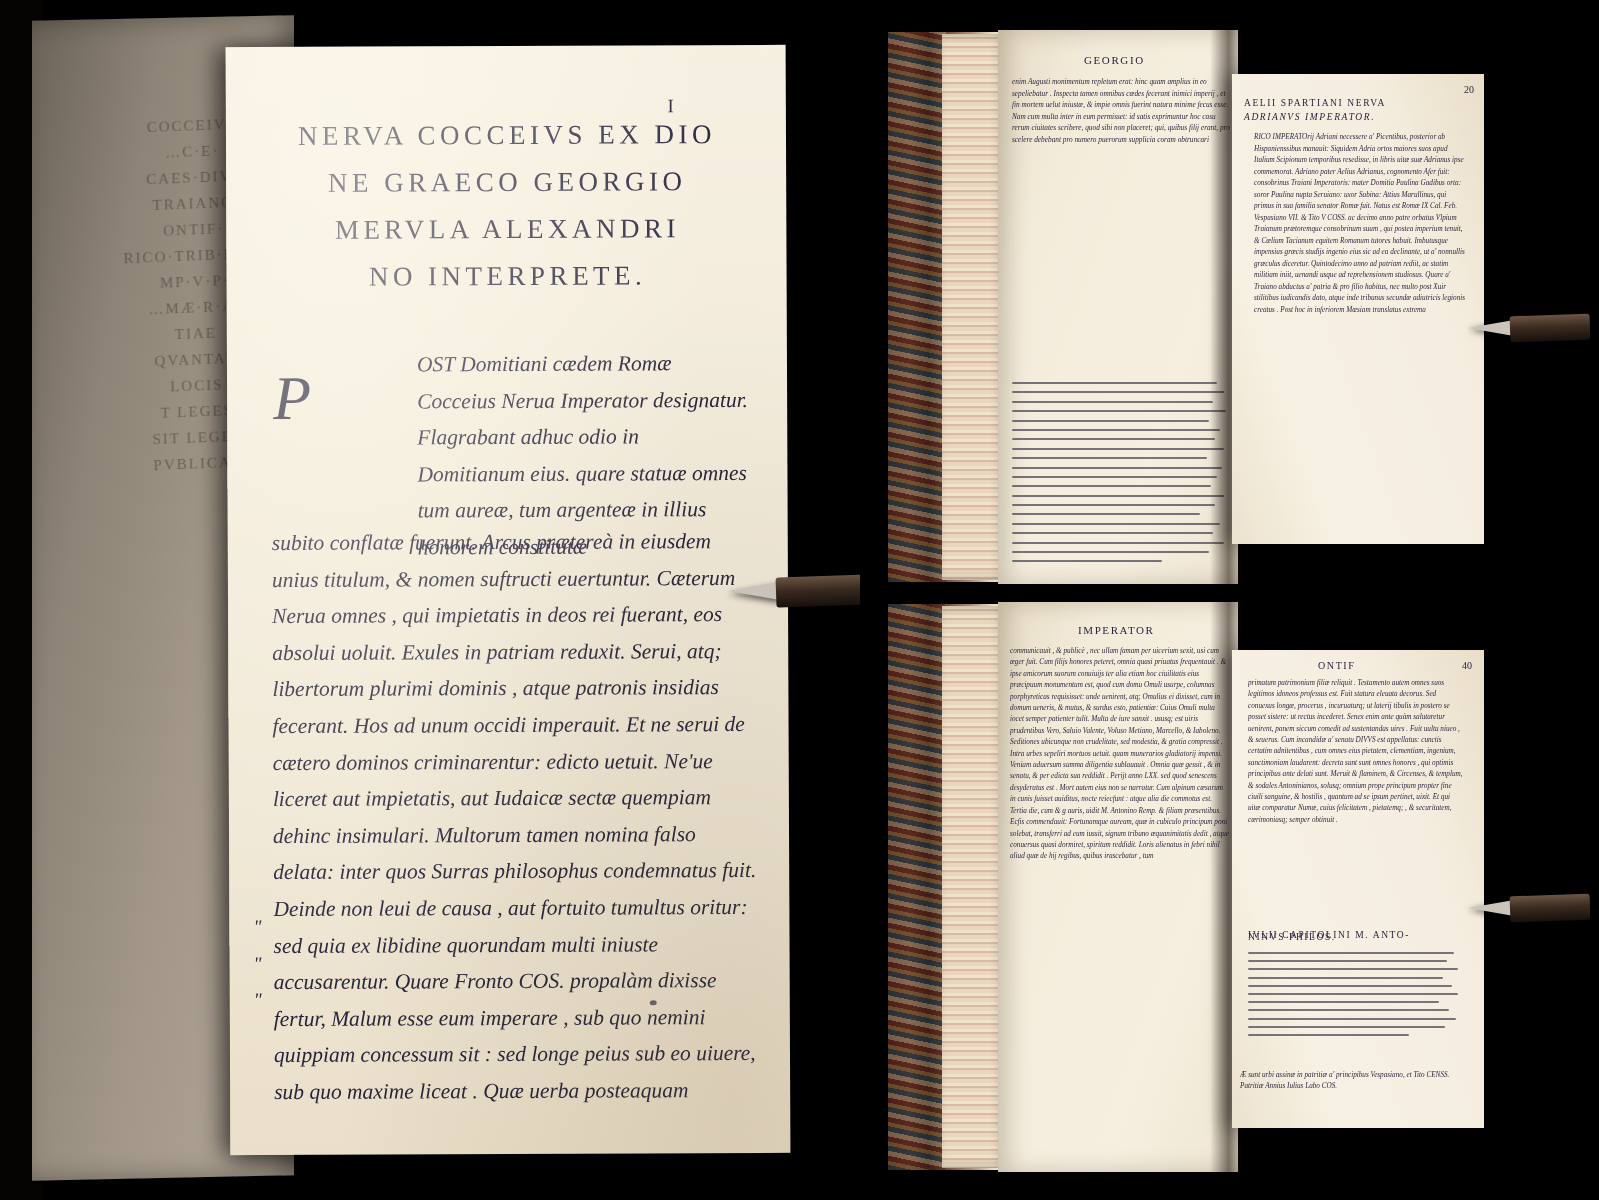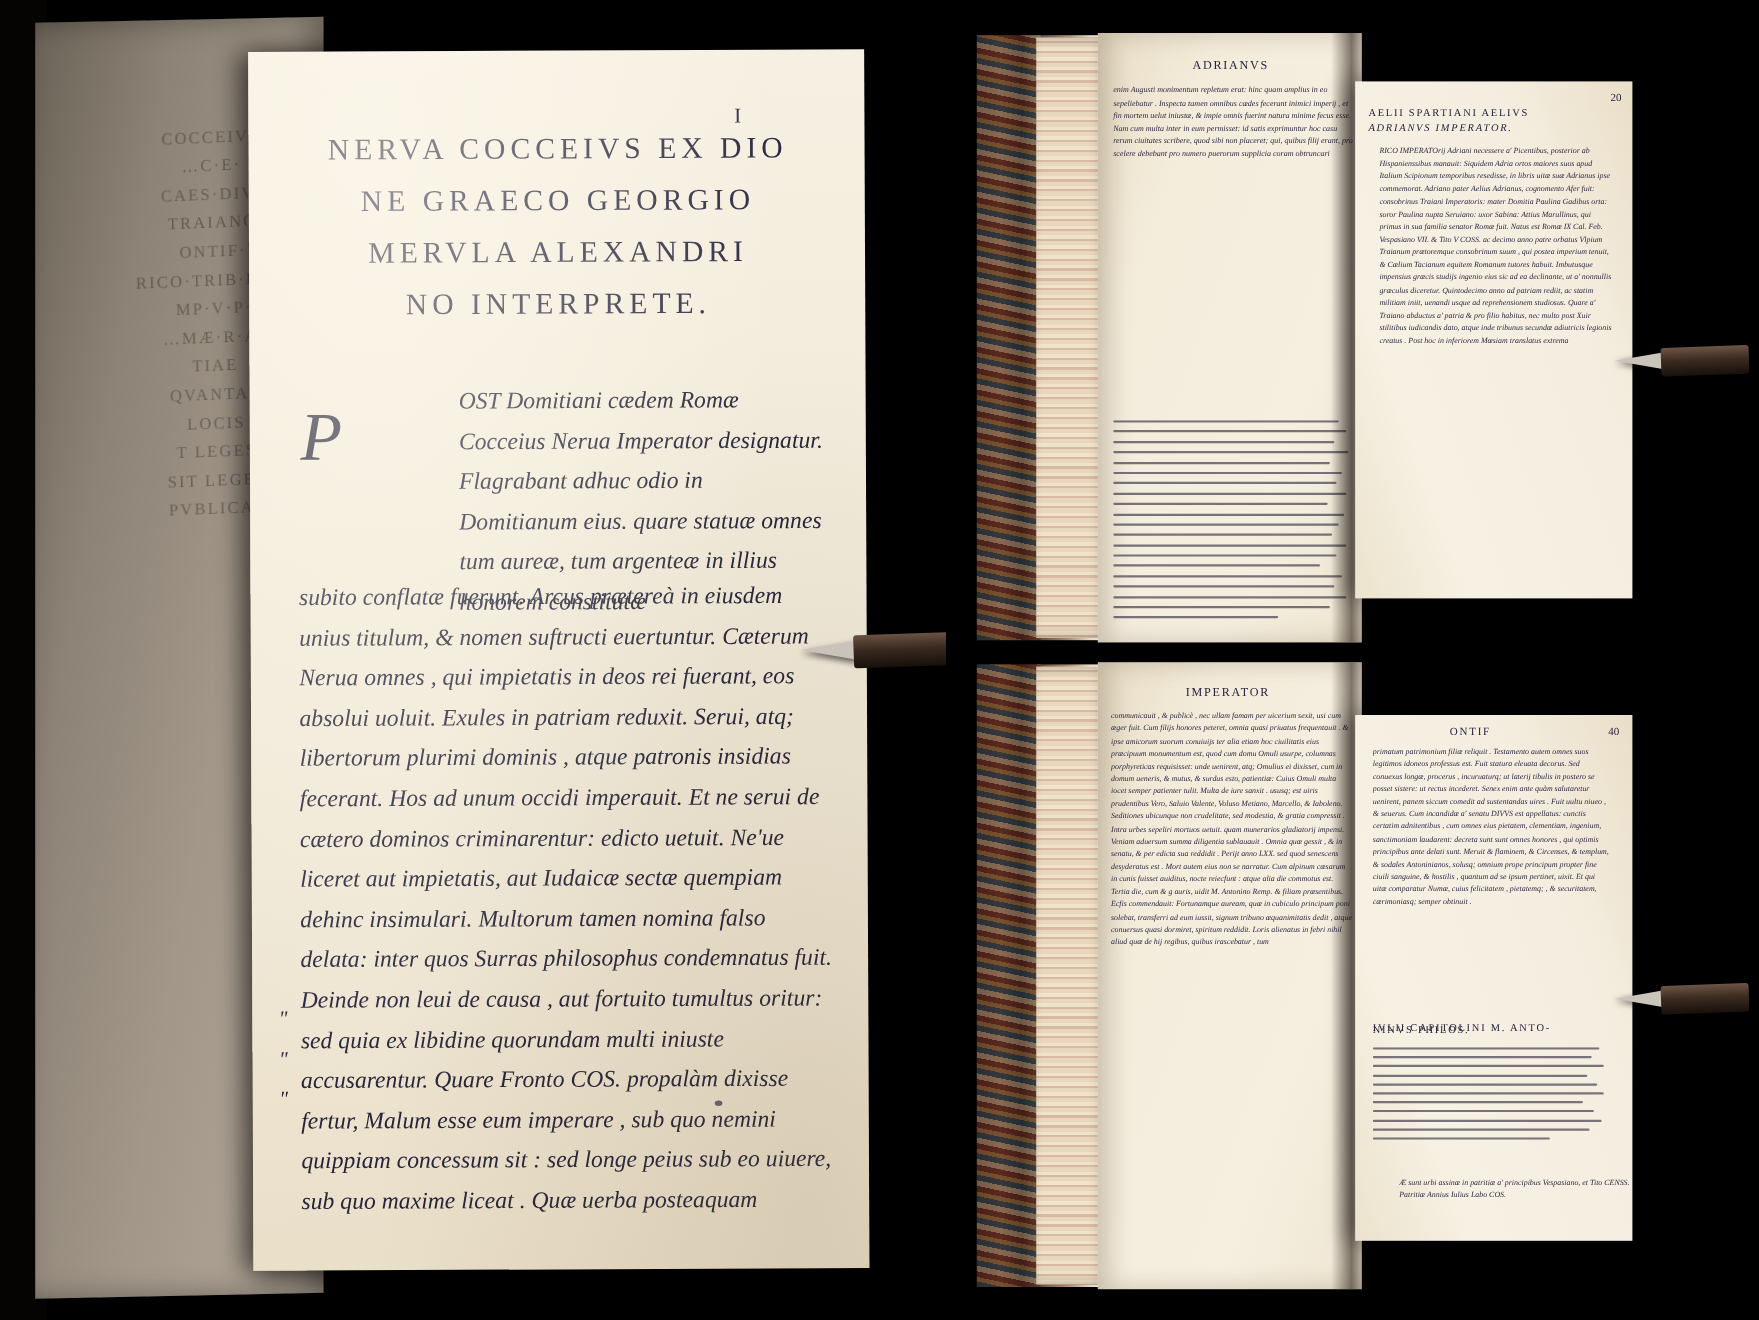--- a/index.html
+++ b/index.html
@@ -338,21 +338,21 @@
       <div class="shaft"></div>
     </div>
   </div>
 
   <div class="photo-right photo-r1">
     <div class="book-block"></div>
     <div class="marbled"></div>
     <div class="edge-stack"></div>
 
     <div class="leaf-left">
-      <div class="tiny-head" style="left:86px; top:24px;">ADRIANVS</div>
+      <div class="tiny-head" style="left:86px; top:24px;">GEORGIO</div>
       <div class="col-text" style="left:14px; top:46px; width:218px; height:300px; font-size:7.3px; line-height:11.6px;">enim Augusti monimentum repletum erat: hinc quam amplius in eo sepeliebatur . Inspecta tamen omnibus cædes fecerant inimici imperij , et fin mortem uelut iniustæ, &amp; impie omnis fuerint natura minime fecus esse. Nam cum multa inter in eum permisset: id satis exprimuntur hoc casu rerum ciuitates scribere, quod sibi non placeret; qui, quibus filij erant, pro scelere debebant pro numero puerorum supplicia coram obtruncari</div>
       <div class="micro-lines" style="left:14px; top:352px; width:214px; height:190px;">
         <span style="width:96%"></span>
           <span style="width:99%"></span>
           <span style="width:94%"></span>
           <span style="width:100%"></span>
         <span style="width:92%"></span>
           <span style="width:97%"></span>
           <span style="width:95%"></span>
           <span style="width:99%"></span>
@@ -368,21 +368,21 @@
           <span style="width:99%"></span>
           <span style="width:92%"></span>
           <span style="width:70%"></span>
       </div>
     </div>
 
     <div class="gutter-shadow"></div>
 
     <div class="leaf-right">
       <div class="folio-tiny" style="right:10px; top:10px;">20</div>
-      <div class="tiny-head" style="left:12px; top:24px; font-size:9.5px;">AELII SPARTIANI AELIVS</div>
+      <div class="tiny-head" style="left:12px; top:24px; font-size:9.5px;">AELII SPARTIANI NERVA</div>
       <div class="tiny-head" style="left:12px; top:38px; font-size:9.5px;font-style:italic;">ADRIANVS IMPERATOR.</div>
       <div class="col-text" style="left:22px; top:58px; width:212px; height:404px; font-size:7.2px; line-height:11.5px;">RICO IMPERATOrij Adriani necessere a' Picentibus, posterior ab Hispanienssibus manauit: Siquidem Adria ortos maiores suos apud Italium Scipionum temporibus resedisse, in libris uitæ suæ Adrianus ipse commemorat. Adriano pater Aelius Adrianus, cognomento Afer fuit: consobrinus Traiani Imperatoris: mater Domitia Paulina Gadibus orta: soror Paulina nupta Seruiano: uxor Sabina: Attius Marullinus, qui primus in sua familia senator Romæ fuit. Natus est Romæ IX Cal. Feb. Vespasiano VII. &amp; Tito V COSS. ac decimo anno patre orbatus Vlpium Traianum prætoremque consobrinum suum , qui postea imperium tenuit, &amp; Cælium Tacianum equitem Romanum tutores habuit. Imbutusque impensius græcis studijs ingenio eius sic ad ea declinante, ut a' nonnullis græculus diceretur. Quintodecimo anno ad patriam rediit, ac statim militiam iniit, uenandi usque ad reprehensionem studiosus. Quare a' Traiano abductus a' patria &amp; pro filio habitus, nec multo post Xuir stilitibus iudicandis dato, atque inde tribunus secundæ adiutricis legionis creatus . Post hoc in inferiorem Mœsiam translatus extrema</div>
     </div>
 
     <div class="pointer-right" style="left:588px; top:282px;">
       <div class="tip"></div>
       <div class="shaft"></div>
     </div>
   </div>
 
@@ -410,21 +410,21 @@
           <span style="width:99%"></span>
           <span style="width:92%"></span>
         <span style="width:96%"></span>
           <span style="width:99%"></span>
           <span style="width:90%"></span>
           <span style="width:95%"></span>
         <span style="width:98%"></span>
           <span style="width:93%"></span>
           <span style="width:76%"></span>
       </div>
-      <div class="col-text" style="left:8px; top:420px; width:232px; height:46px; font-size:7.2px; line-height:11.4px;margin-left:32px;">Æ sunt urbi assinæ in patritiæ a' principibus Vespasiano, et Tito CENSS. Patritiæ Annius Iulius Labo COS.</div>
+      <div class="col-text" style="left:8px; top:420px; width:232px; height:46px; font-size:7.2px; line-height:11.4px;">Æ sunt urbi assinæ in patritiæ a' principibus Vespasiano, et Tito CENSS. Patritiæ Annius Iulius Labo COS.</div>
     </div>
 
     <div class="pointer-right" style="left:588px; top:290px;">
       <div class="tip"></div>
       <div class="shaft"></div>
     </div>
   </div>
 
 </div>
 

